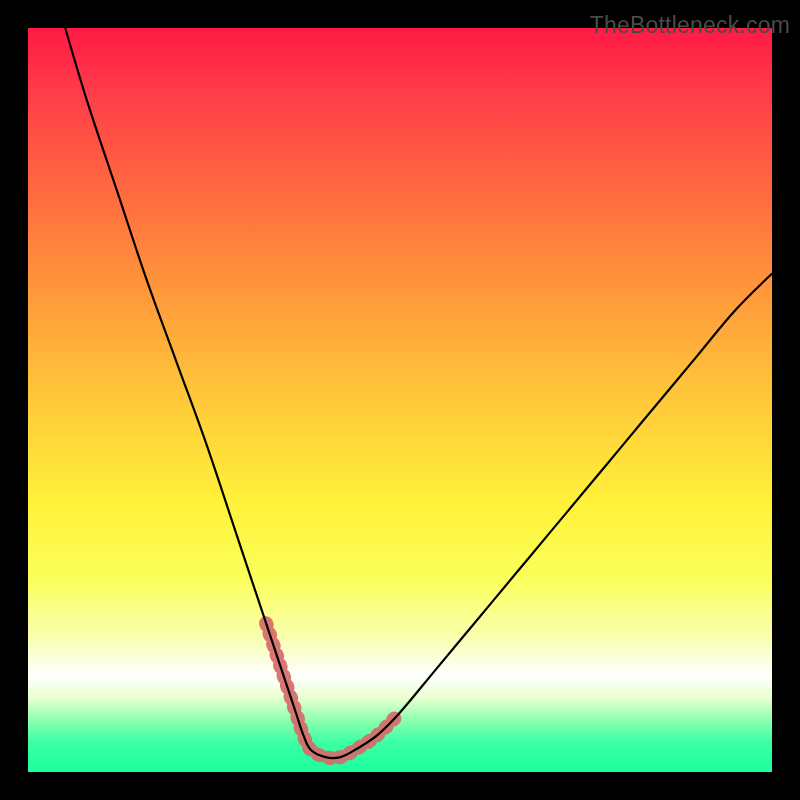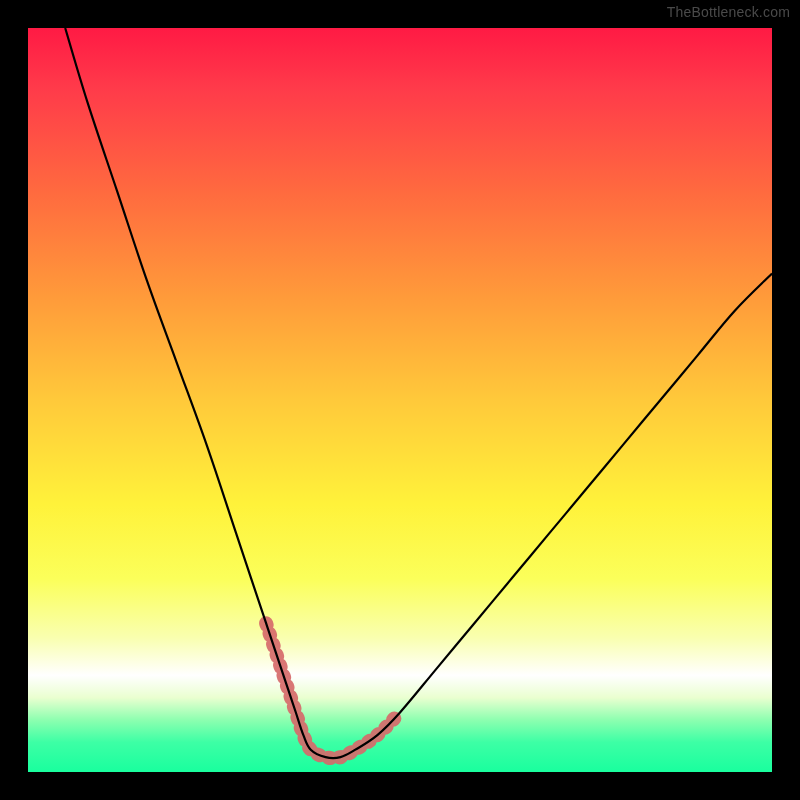--- a/index.html
+++ b/index.html
@@ -28,24 +28,24 @@
       #f9ffb0 82%,
       #ffffff 87%,
       #eaffd0 90%,
       #8dffb0 93%,
       #3dffa5 96%,
       #19ff9e 100%
     );
   }
   .watermark {
     position: absolute;
-    top: 4px;
+    top: 12px;
     right: 10px;
     color: #4a4a4a;
-    font-size: 14px;
+    font-size: 23px;
     letter-spacing: 0.2px;
     font-weight: 500;
     z-index: 5;
   }
   svg.plot {
     position: absolute;
     left: 0;
     top: 0;
     width: 744px;
     height: 744px;

